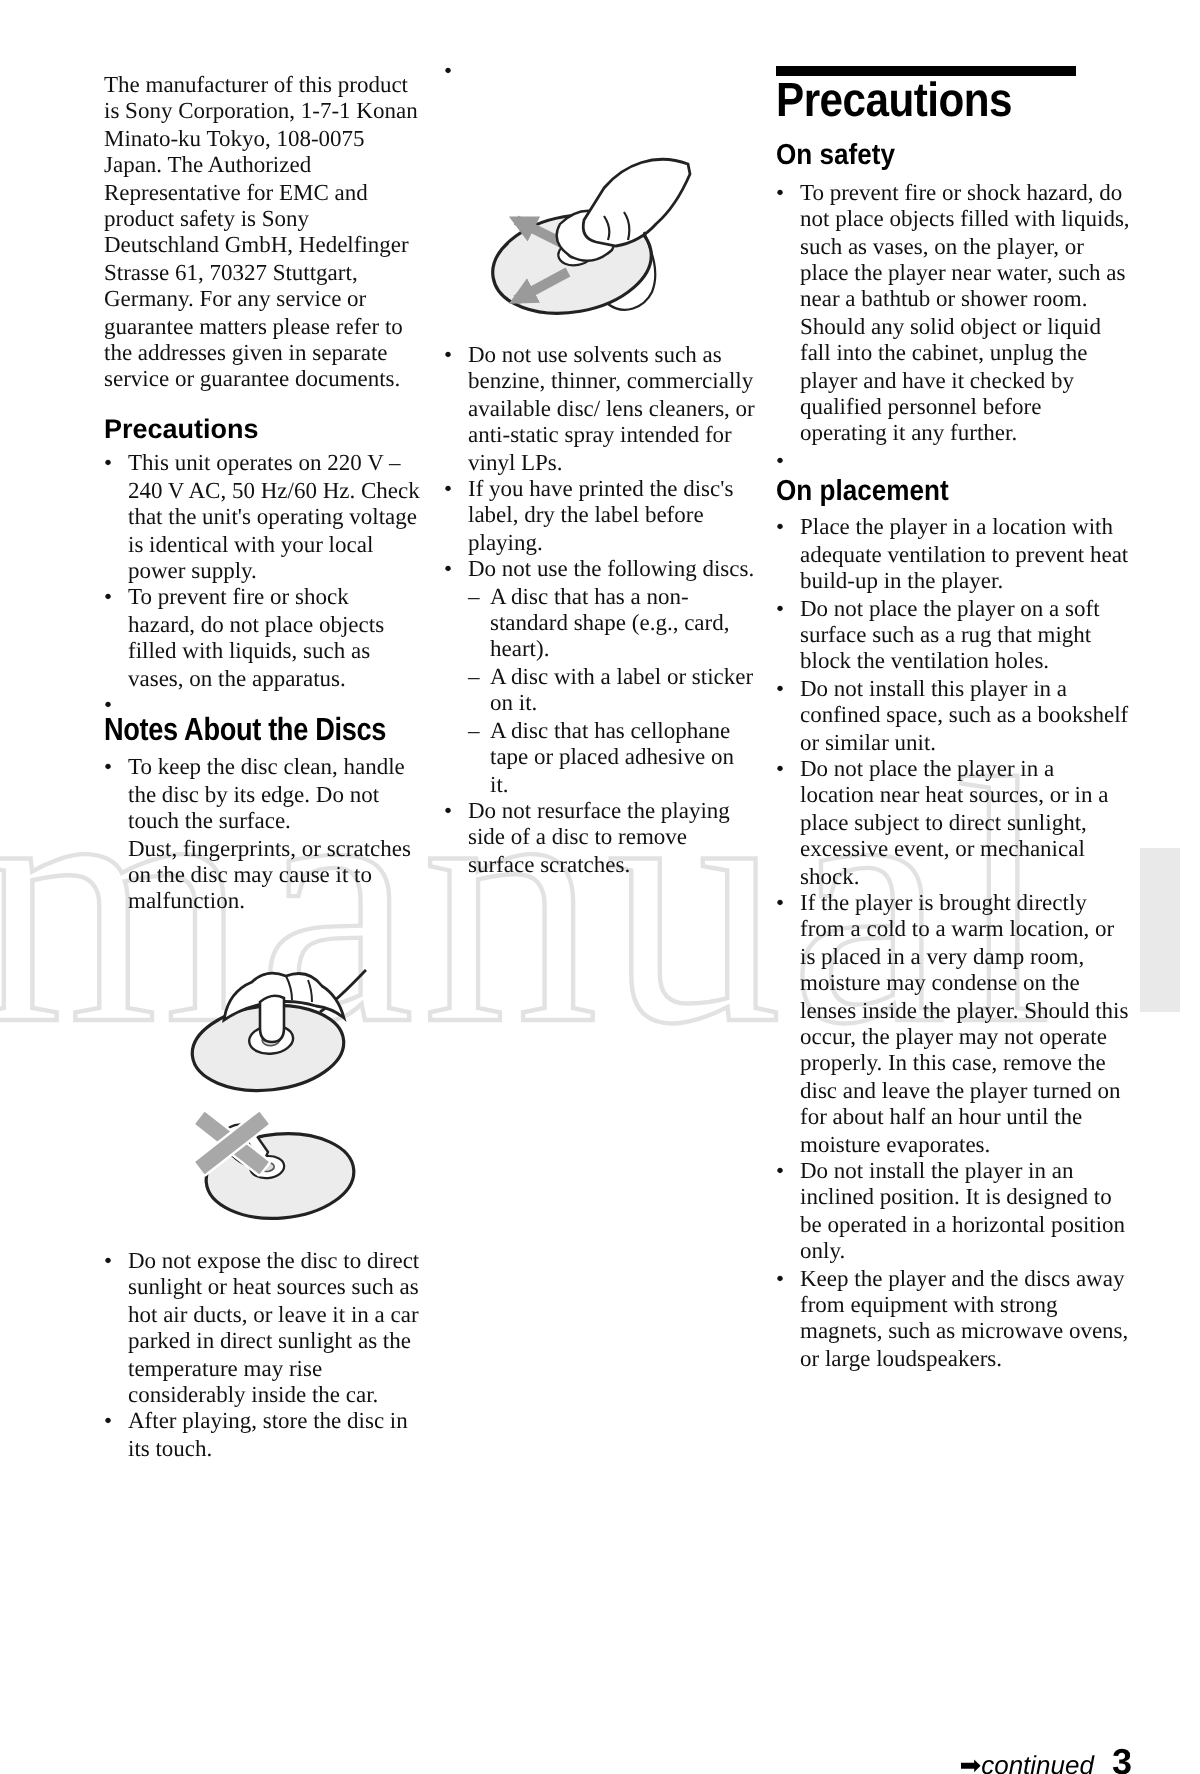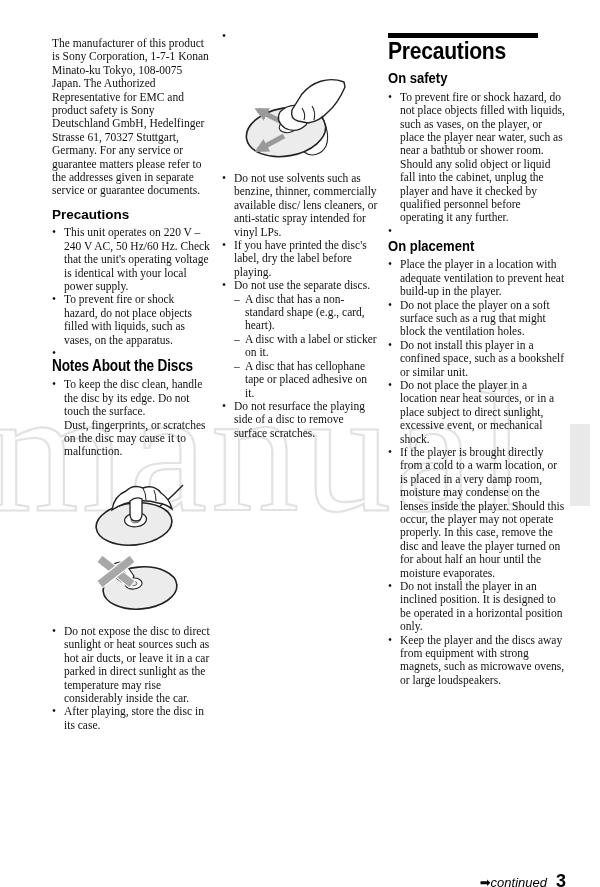--- a/index.html
+++ b/index.html
@@ -89,21 +89,21 @@
     </g>
   </svg>
 
   <div class="col" style="left:52px;top:625px;width:158px;">
     <div class="li">
       <span class="mk">•</span>
       <span>Do not expose the disc to direct sunlight or heat sources such as hot air ducts, or leave it in a car parked in direct sunlight as the temperature may rise considerably inside the car.</span>
     </div>
     <div class="li">
       <span class="mk">•</span>
-      <span>After playing, store the disc in its case.</span>
+      <span>After playing, store the disc in its touch.</span>
     </div>
   </div>
 
   <div class="col" style="left:222px;top:30px;width:156px;">
     <div class="li">
       <span class="mk">•</span>
     </div>
   </div>
 
   <svg class="blk" style="left:240px;top:74px;" width="108" height="96" viewBox="0 0 108 96">
@@ -128,21 +128,21 @@
     <div class="li">
       <span class="mk">•</span>
       <span>Do not use solvents such as benzine, thinner, commercially available disc/ lens cleaners, or anti-static spray intended for vinyl LPs.</span>
     </div>
     <div class="li">
       <span class="mk">•</span>
       <span>If you have printed the disc's label, dry the label before playing.</span>
     </div>
     <div class="li">
       <span class="mk">•</span>
-      <span>Do not use the separate discs.</span>
+      <span>Do not use the following discs.</span>
     </div>
     <div class="li dash">
       <span class="mk">–</span>
       <span>A disc that has a non-standard shape (e.g., card, heart).</span>
     </div>
     <div class="li dash">
       <span class="mk">–</span>
       <span>A disc with a label or sticker on it.</span>
     </div>
     <div class="li dash">

